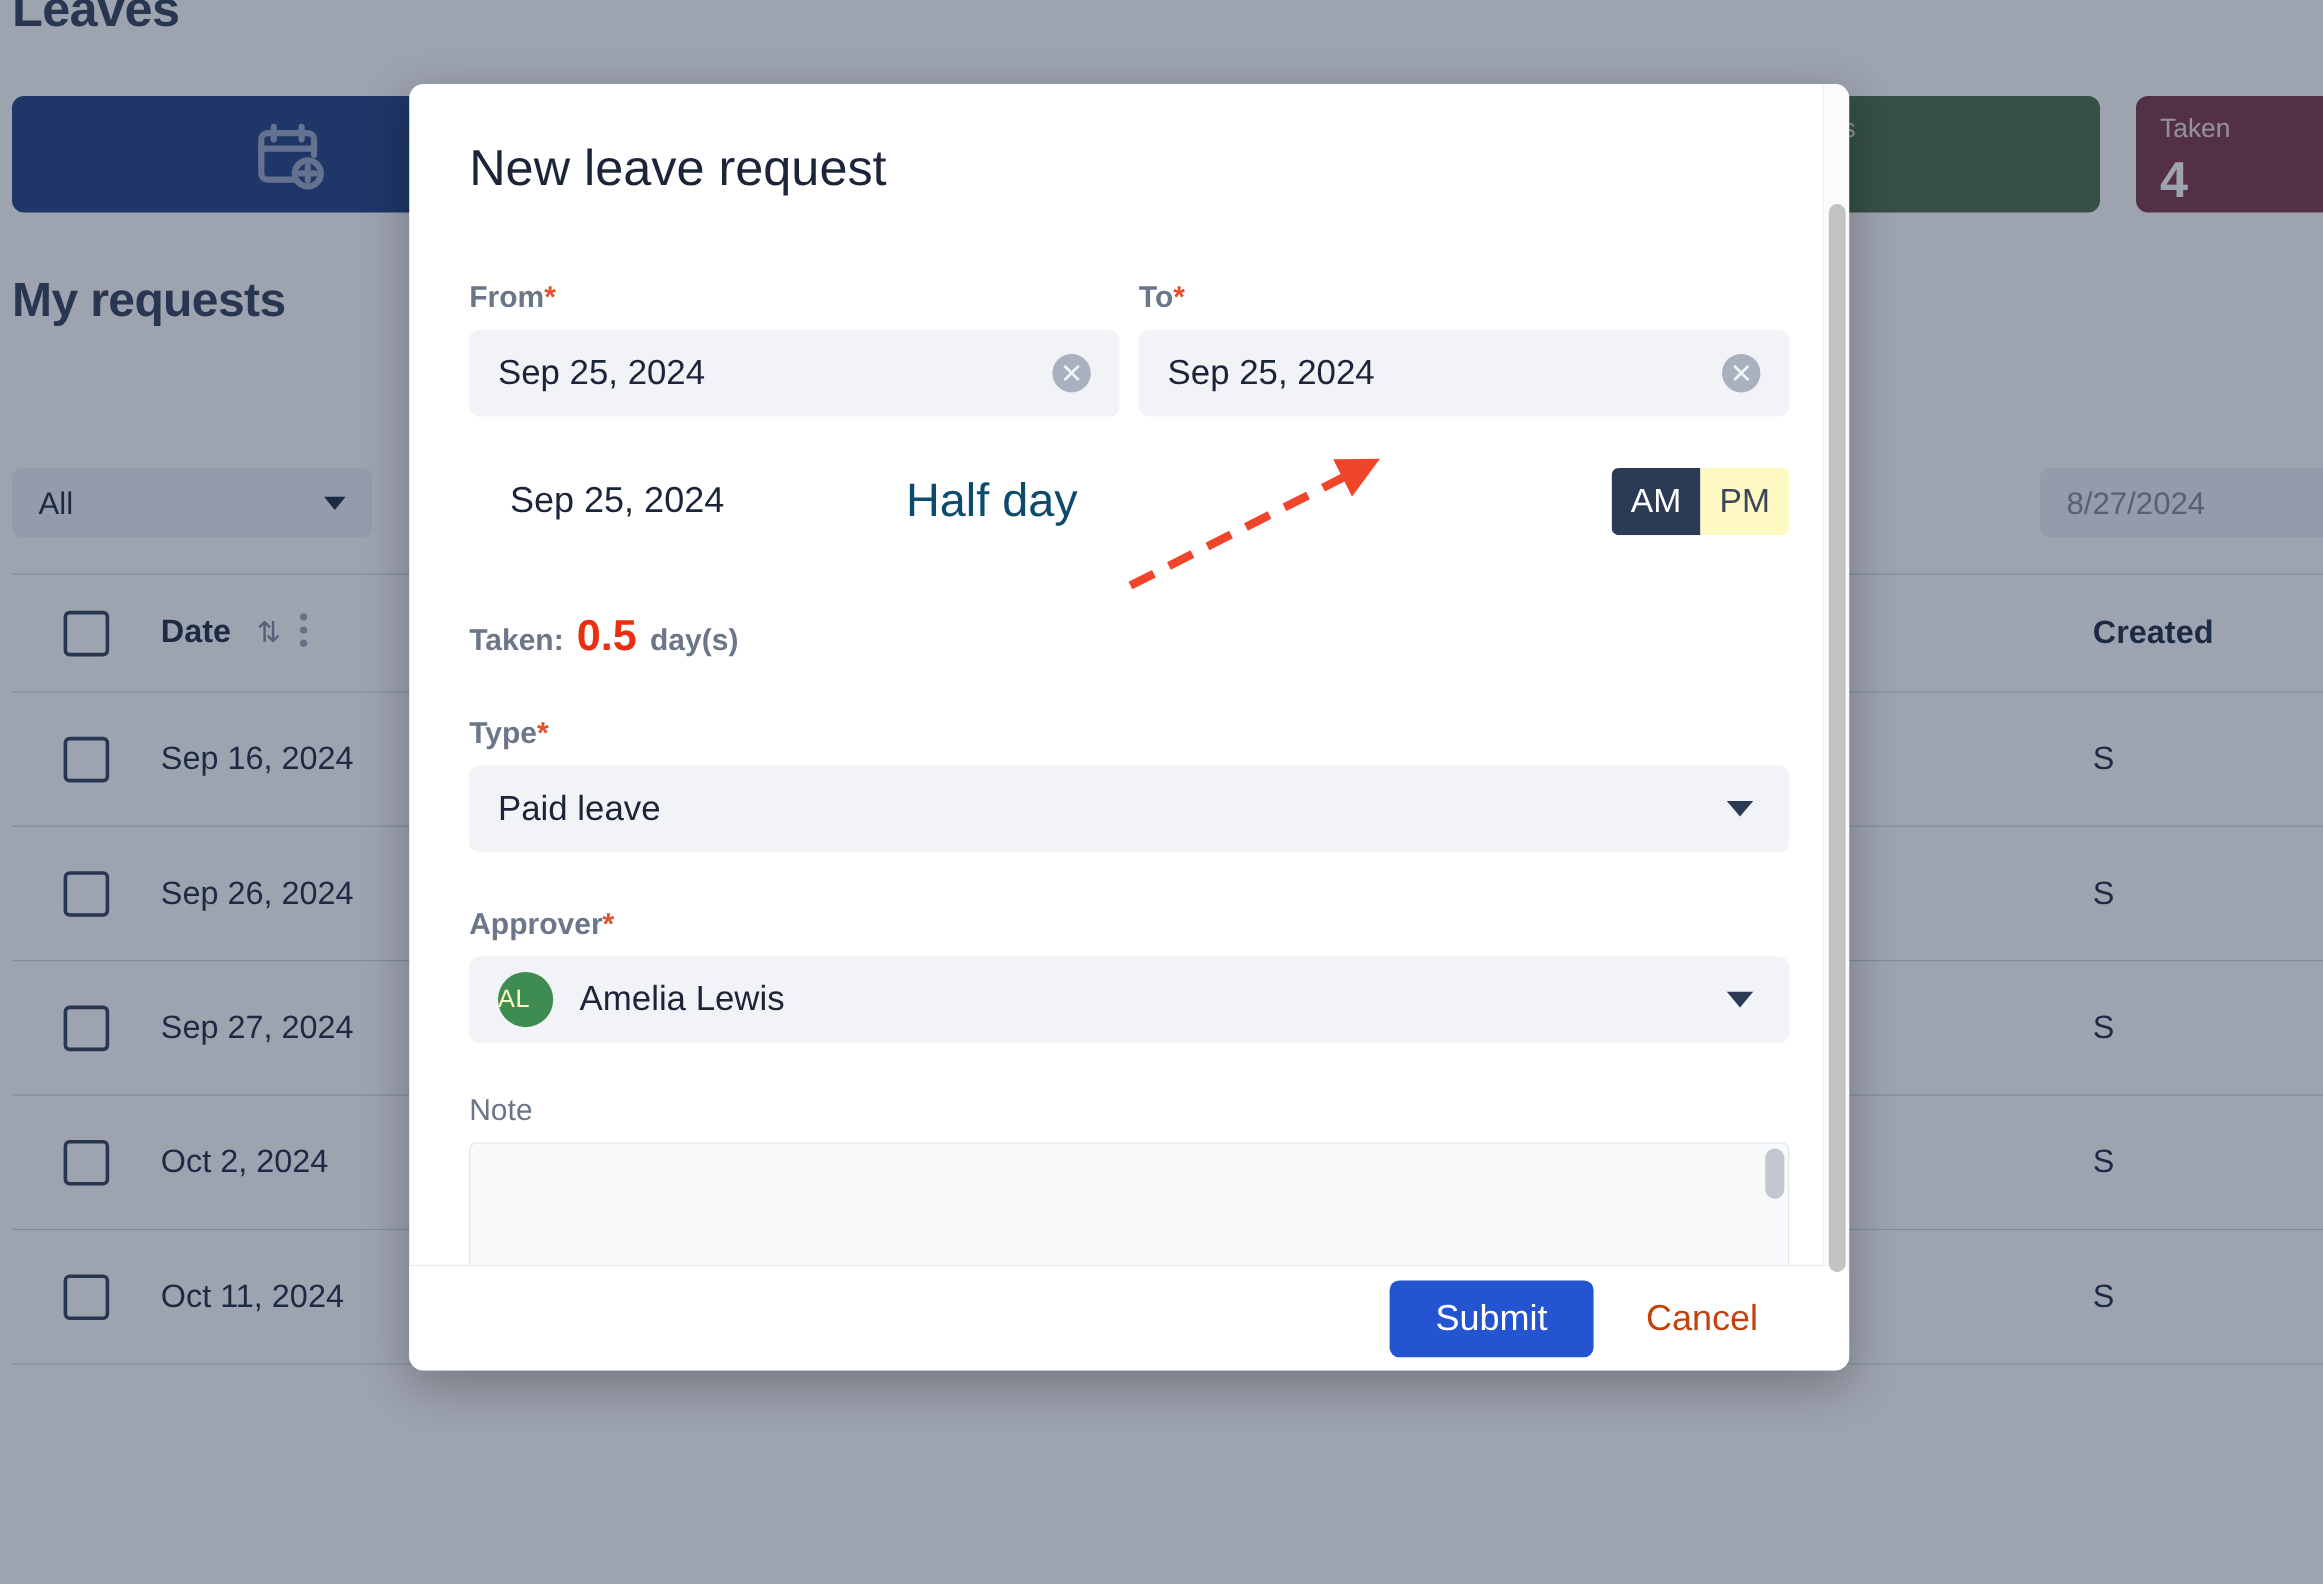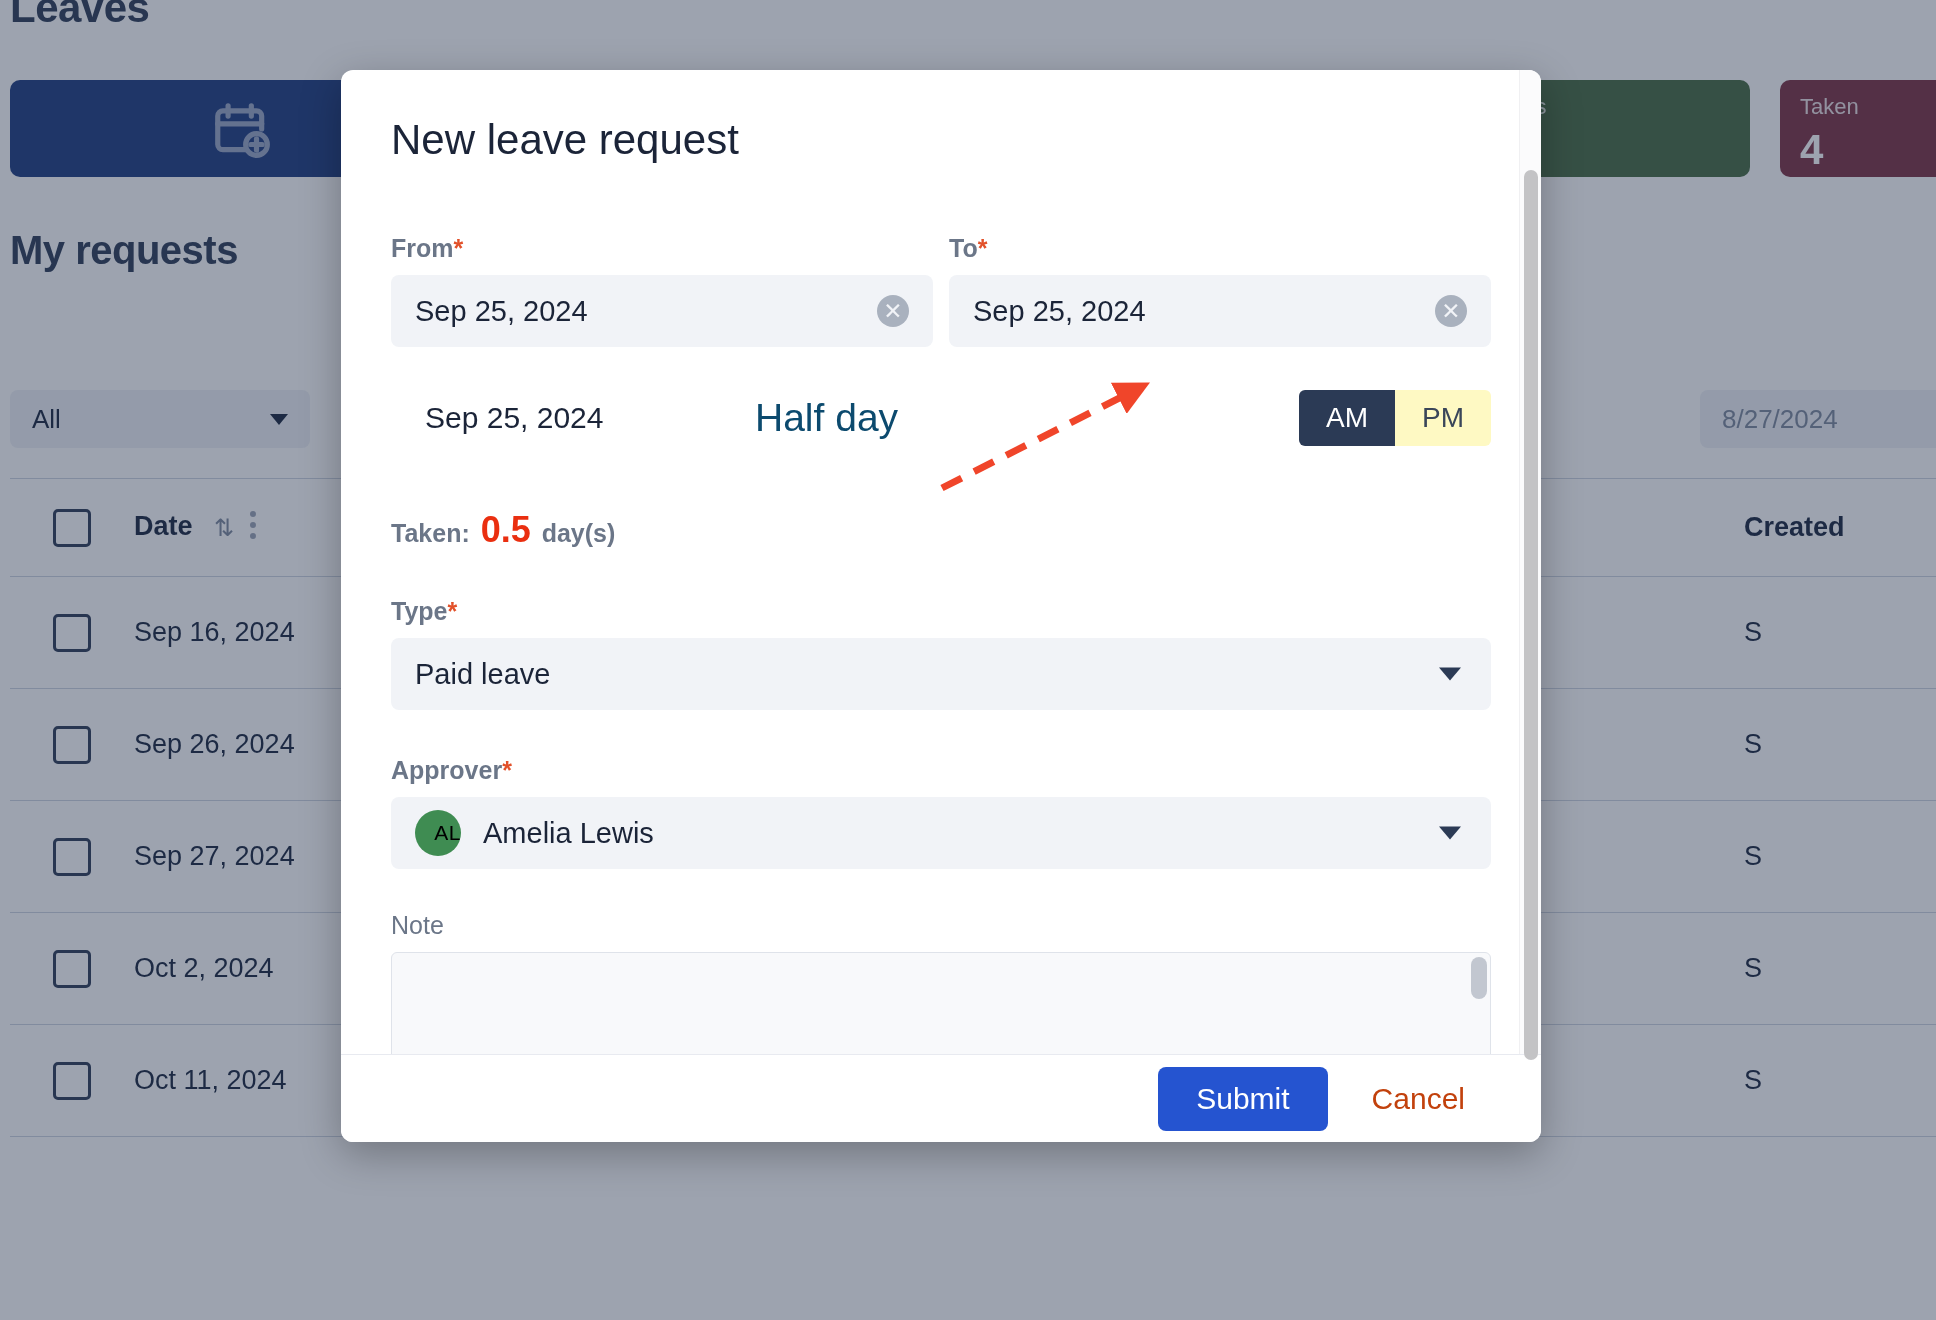--- a/index.html
+++ b/index.html
@@ -187,21 +187,21 @@
   #halfday-date { font-size: 30px; color: #1b2438; margin-left: 34px; width: 330px; }
   #halfday-label { font-size: 39px; color: #0c4a6e; }
   #ampm-toggle {
     margin-left: auto;
     display: flex;
     border-radius: 6px;
     overflow: hidden;
     font-size: 28px;
   }
   #ampm-toggle > div {
-    padding: 12px 27px;
+    padding: 12px 16px;
     min-width: 56px; text-align: center;
   }
   .seg-on  { background: #2b3a55; color: #ffffff; }
   .seg-off { background: #fef9c3; color: #3a4659; }
 
   #taken-line {
     margin-top: 62px;
     font-size: 25px; font-weight: bold; color: #6b7688;
   }
   #taken-line .taken-val {
@@ -222,22 +222,22 @@
   .select-chev {
     position: absolute; right: 30px; top: 50%;
     transform: translateY(-50%);
     width: 0; height: 0;
     border-left: 11px solid transparent;
     border-right: 11px solid transparent;
     border-top: 13px solid #2b3a55;
   }
   .mini-avatar {
     width: 46px; height: 46px; border-radius: 50%;
-    background: #3f8c52; color: #000000;
-    font-size: 21px; line-height: 46px; text-align: right;
+    background: #3f8c52; color: #fef9c3;
+    font-size: 21px; line-height: 46px; text-align: left;
     margin-right: 22px; letter-spacing: .5px;
   }
   #note-area {
     margin-top: 10px;
     position: relative;
     height: 150px;
     background: #f8f9fb;
     border: 1px solid #dfe3ea;
     border-radius: 6px;
   }

